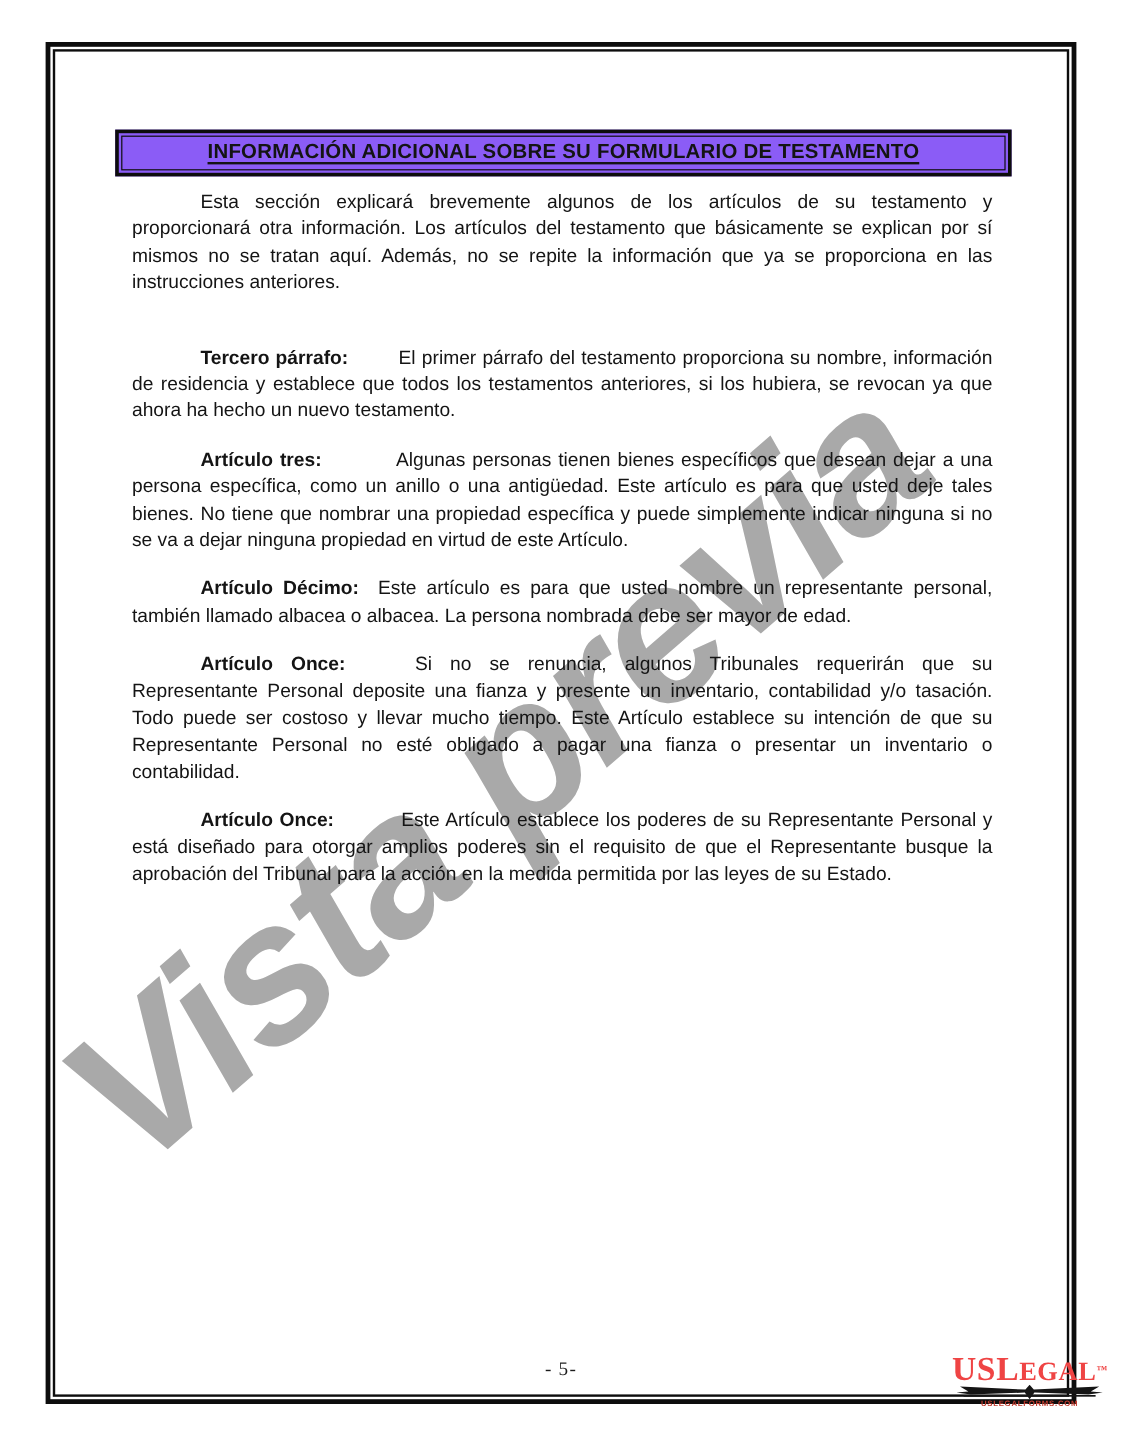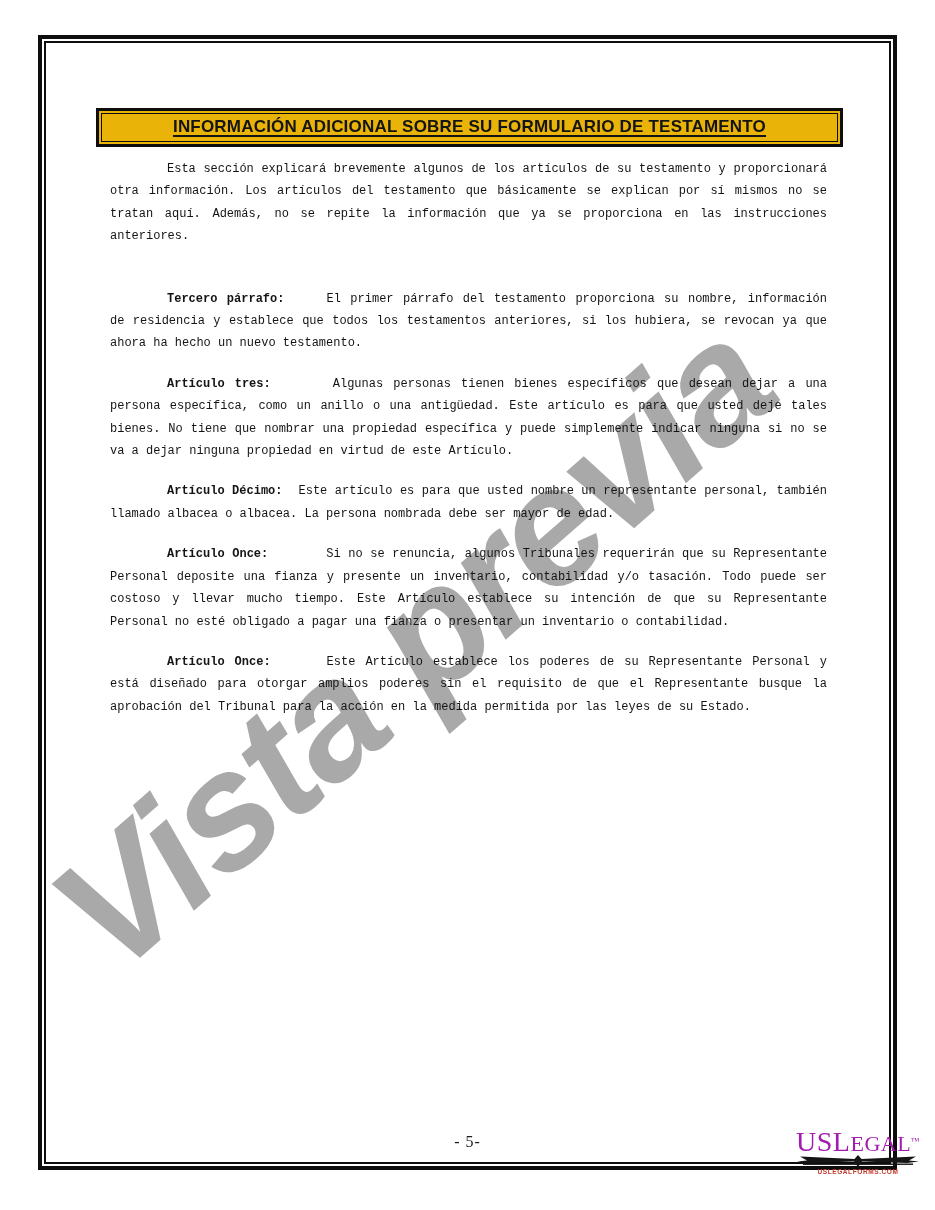--- a/index.html
+++ b/index.html
@@ -19,45 +19,45 @@
   .frame{
     position:absolute;left:38px;top:35px;width:859px;height:1135px;
     box-sizing:border-box;border:4px solid #0d0d0d;z-index:1;
   }
   .frame-inner{position:absolute;inset:2px;border:2px solid #0d0d0d;}
   
   .content{position:absolute;left:110px;top:108px;width:717px;z-index:2;}
   
   .title-box{
     box-sizing:border-box;margin:0 -16px 11px -14px;
-    border:3px solid #0d0d0d;padding:2px;background:#eab308;
+    border:3px solid #0d0d0d;padding:2px;background:#8b5cf6;
   }
   .title-box-inner{border:1px solid #0d0d0d;padding:3px 2px 4px 2px;}
   .doc-title{
     text-align:center;font-weight:bold;font-size:17px;letter-spacing:.2px;
     text-decoration:underline;text-decoration-thickness:2px;text-underline-offset:3px;
     white-space:nowrap;
   }
   .para{
-    margin:0 0 18px 0;font-size:12px;line-height:22.4px;
-    text-align:justify;text-indent:57px;font-family:Liberation Mono, monospace;
+    margin:0 0 18px 0;font-size:16px;line-height:22.4px;
+    text-align:justify;text-indent:57px;
   }
   .para.intro{margin-bottom:40px;}
   .plabel{font-weight:bold;}
   .tab{display:inline-block;height:1px;}
   .t16{width:16px}.t42{width:42px}.t56{width:56px}.t58{width:58px}.t62{width:62px}.t64{width:64px}
   
   .page-num{
     position:absolute;left:0;top:1133px;width:100%;text-align:center;z-index:2;
     font-family:"Liberation Serif",serif;font-size:16px;color:#1c1c1c;letter-spacing:1px;
   }
   
   .logo{position:absolute;top:1128px;right:10px;width:134px;text-align:center;z-index:3;line-height:1;}
   .logo-text{
-    font-family:"Liberation Serif",serif;font-weight:normal;color:#a21caf;
+    font-family:"Liberation Serif",serif;font-weight:bold;color:#ef4444;
     font-size:28px;line-height:27px;letter-spacing:.5px;white-space:nowrap;
   }
   .logo-text .sm{font-size:22px;}
   .logo-text .tm{font-size:9px;vertical-align:top;letter-spacing:0;}
   .wings{display:block;margin:-2px auto 0 auto;}
   .tagline{
     margin-top:1px;font-family:"Liberation Sans",sans-serif;font-weight:bold;
     font-size:6.5px;letter-spacing:.6px;color:#c23b2e;white-space:nowrap;
   }
 </style>

